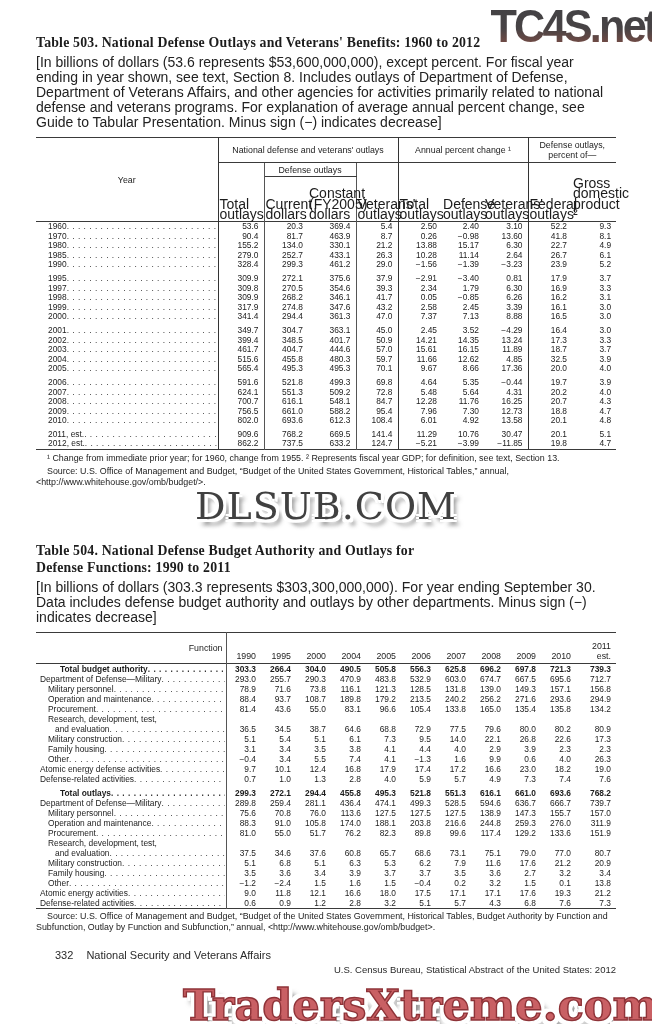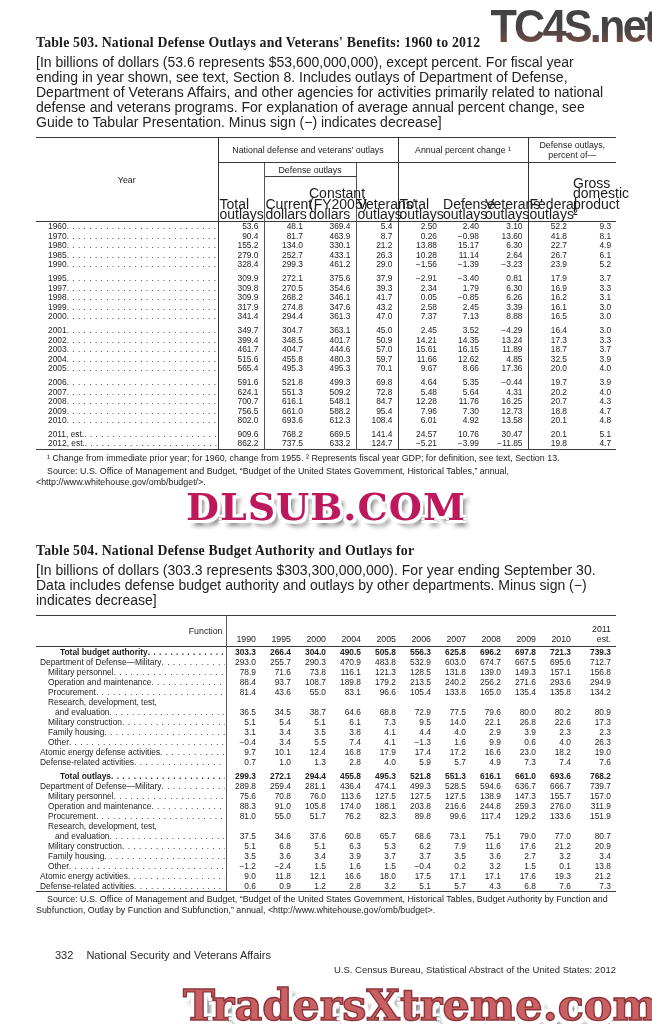--- a/index.html
+++ b/index.html
@@ -50,22 +50,22 @@
   .ld::before{content:". . . . . . . . . . . . . . . . . . . . . . . . . . . . . . . . . . . . . . . . . . . . . . . . . .";
               letter-spacing:.5px;}
 
   
   .wm-top{position:absolute;top:-2px;right:-4px;z-index:5;mix-blend-mode:multiply;
           font-family:"Liberation Sans",sans-serif;font-weight:bold;font-size:47px;
           letter-spacing:-3px;transform:scaleX(.92);transform-origin:right top;
           background:linear-gradient(180deg,#414144 0%,#474345 55%,#6e4a45 80%,#96625a 100%);
           -webkit-background-clip:text;background-clip:text;color:transparent;}
   .wm-mid{position:absolute;top:484px;left:50%;transform:translateX(-50%);z-index:5;
-          font-family:"DejaVu Serif",serif;font-weight:bold;font-size:38px;letter-spacing:1px;
-          color:#be185d;
+          font-family:"DejaVu Serif",serif;font-weight:normal;font-size:38px;letter-spacing:1px;
+          color:#404040;
           text-shadow:-3px -3px 0 #fff,3px -3px 0 #fff,-3px 3px 0 #fff,3px 3px 0 #fff,
                       -3px 0 0 #fff,3px 0 0 #fff,0 -3px 0 #fff,0 3px 0 #fff,
                       5px 6px 4px rgba(110,110,110,.85);}
   .wm-bot{position:absolute;bottom:-6px;right:-6px;z-index:5;
           font-family:"DejaVu Serif",serif;font-weight:bold;font-size:43px;letter-spacing:0px;
           color:#c96064;-webkit-text-stroke:1.4px #8e3338;
           text-shadow:-4px -4px 0 #fff,4px -4px 0 #fff,-4px 4px 0 #fff,4px 4px 0 #fff,
                       -4px 0 0 #fff,4px 0 0 #fff,0 -4px 0 #fff,0 4px 0 #fff,
                       7px 7px 5px rgba(120,120,120,.9);}
 
@@ -126,21 +126,21 @@
       </thead>
       <tbody>
           <tr>
             <td class="lbl brh">
               <div class="lead" style="padding-left: 10px;">
                 <span class="lt">1960</span>
                 <span class="ld"></span>
               </div>
             </td>
             <td class="num brt">53.6</td>
-            <td class="num">48.1</td>
+            <td class="num">20.3</td>
             <td class="num brt">369.4</td>
             <td class="num brh">5.4</td>
             <td class="num">2.50</td>
             <td class="num">2.40</td>
             <td class="num brh">3.10</td>
             <td class="num">52.2</td>
             <td class="num">9.3</td>
           </tr>
           <tr>
             <td class="lbl brh">
@@ -517,21 +517,21 @@
             <td class="lbl brh">
               <div class="lead" style="padding-left: 10px;">
                 <span class="lt">2011, est.</span>
                 <span class="ld"></span>
               </div>
             </td>
             <td class="num brt">909.6</td>
             <td class="num">768.2</td>
             <td class="num brt">669.5</td>
             <td class="num brh">141.4</td>
-            <td class="num">24.57</td>
+            <td class="num">11.29</td>
             <td class="num">10.76</td>
             <td class="num brh">30.47</td>
             <td class="num">20.1</td>
             <td class="num">5.1</td>
           </tr>
           <tr>
             <td class="lbl brh">
               <div class="lead" style="padding-left: 10px;">
                 <span class="lt">2012, est.</span>
                 <span class="ld"></span>
@@ -548,20 +548,21 @@
             <td class="num">4.7</td>
           </tr>
         </tbody>
     </table>
 
     <p class="footnote">¹ Change from immediate prior year; for 1960, change from 1955. ² Represents fiscal year GDP; for definition, see text, Section 13.</p>
     <p class="source">Source: U.S. Office of Management and Budget, “Budget of the United States Government, Historical Tables,” annual, &lt;http://www.whitehouse.gov/omb/budget/&gt;.</p>
 
     <h1 class="tbl-title mt504">
       <span>Table 504. National Defense Budget Authority and Outlays for</span><br>
+      <span>Defense Functions: 1990 to 2011</span>
     </h1>
     <p class="tbl-note">[In billions of dollars (303.3 represents $303,300,000,000). For year ending September 30. Data includes defense budget authority and outlays by other departments. Minus sign (−) indicates decrease]</p>
 
     <table class="t504">
       <colgroup>
         <col style="width:190px">
         <col style="width:35px">
           <col style="width:35px">
           <col style="width:35px">
           <col style="width:35px">

